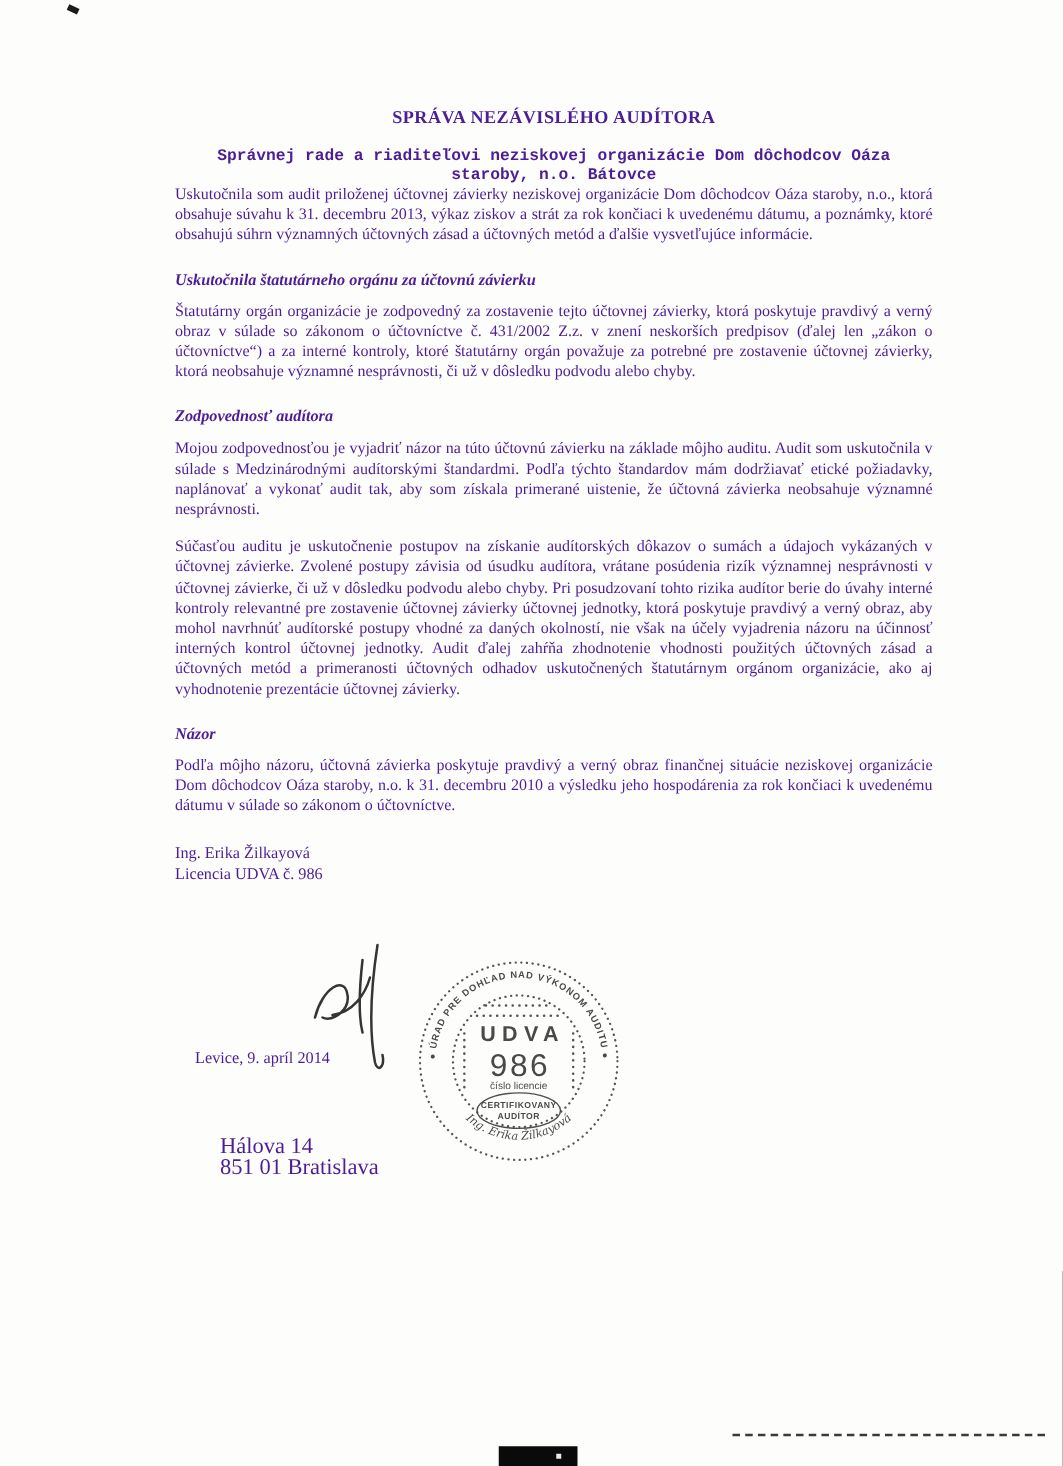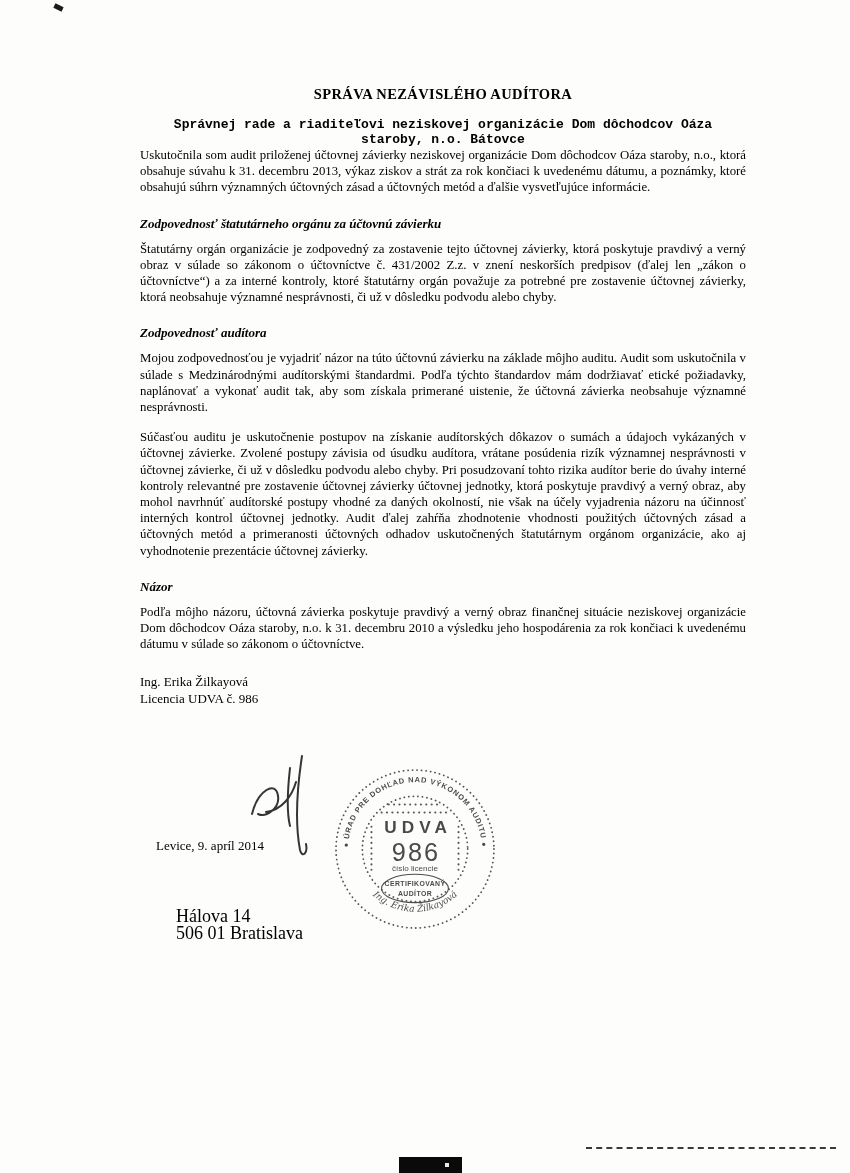--- a/index.html
+++ b/index.html
@@ -1,19 +1,19 @@
 <!DOCTYPE html>
 <html><head>
 <meta charset="utf-8">
 <style>
   html,body { margin:0; padding:0; background:#888; }
   .page {
     position:relative; width:850px; height:1173px; margin:0 auto;
     background:#fdfdfb; overflow:hidden;
-    font-family:"Liberation Serif", serif; color:#000000;
+    font-family:"Liberation Serif", serif; color:#4c1d95;
   }
   .content { position:absolute; left:140px; top:86px; width:606px; }
   .title {
     margin:0; text-align:center; font-size:14.5px; font-weight:bold;
     letter-spacing:0.4px;
   }
   .addressee {
     margin:14px 0 0 0; text-align:center; font-size:13px; font-weight:bold;font-family:Liberation Mono, monospace;
   }
   .body {
@@ -55,41 +55,41 @@
 <body>
 
 <div class="page">
 
   <div class="content">
     <h1 class="title">SPRÁVA NEZÁVISLÉHO AUDÍTORA</h1>
     <h2 class="addressee">Správnej rade a riaditeľovi neziskovej organizácie Dom dôchodcov Oáza staroby, n.o. Bátovce</h2>
 
     <p class="body intro">Uskutočnila som audit priloženej účtovnej závierky neziskovej organizácie Dom dôchodcov Oáza staroby, n.o., ktorá obsahuje súvahu k 31. decembru 2013, výkaz ziskov a strát za rok končiaci k uvedenému dátumu, a poznámky, ktoré obsahujú súhrn významných účtovných zásad a účtovných metód a ďalšie vysvetľujúce informácie.</p>
 
-    <h3 class="sec">Zodpovednosť štatutárneho orgánu za účtovnú závierku</h3>
+    <h3 class="sec">Uskutočnila štatutárneho orgánu za účtovnú závierku</h3>
     <p class="body">Štatutárny orgán organizácie je zodpovedný za zostavenie tejto účtovnej závierky, ktorá poskytuje pravdivý a verný obraz v súlade so zákonom o účtovníctve č. 431/2002 Z.z. v znení neskorších predpisov (ďalej len „zákon o účtovníctve“) a za interné kontroly, ktoré štatutárny orgán považuje za potrebné pre zostavenie účtovnej závierky, ktorá neobsahuje významné nesprávnosti, či už v dôsledku podvodu alebo chyby.</p>
 
     <h3 class="sec">Zodpovednosť audítora</h3>
     <p class="body">Mojou zodpovednosťou je vyjadriť názor na túto účtovnú závierku na základe môjho auditu. Audit som uskutočnila v súlade s Medzinárodnými audítorskými štandardmi. Podľa týchto štandardov mám dodržiavať etické požiadavky, naplánovať a vykonať audit tak, aby som získala primerané uistenie, že účtovná závierka neobsahuje významné nesprávnosti.</p>
     <p class="body">Súčasťou auditu je uskutočnenie postupov na získanie audítorských dôkazov o sumách a údajoch vykázaných v účtovnej závierke. Zvolené postupy závisia od úsudku audítora, vrátane posúdenia rizík významnej nesprávnosti v účtovnej závierke, či už v dôsledku podvodu alebo chyby. Pri posudzovaní tohto rizika audítor berie do úvahy interné kontroly relevantné pre zostavenie účtovnej závierky účtovnej jednotky, ktorá poskytuje pravdivý a verný obraz, aby mohol navrhnúť audítorské postupy vhodné za daných okolností, nie však na účely vyjadrenia názoru na účinnosť interných kontrol účtovnej jednotky. Audit ďalej zahŕňa zhodnotenie vhodnosti použitých účtovných zásad a účtovných metód a primeranosti účtovných odhadov uskutočnených štatutárnym orgánom organizácie, ako aj vyhodnotenie prezentácie účtovnej závierky.</p>
 
     <h3 class="sec">Názor</h3>
     <p class="body">Podľa môjho názoru, účtovná závierka poskytuje pravdivý a verný obraz finančnej situácie neziskovej organizácie Dom dôchodcov Oáza staroby, n.o. k 31. decembru 2010 a výsledku jeho hospodárenia za rok končiaci k uvedenému dátumu v súlade so zákonom o účtovníctve.</p>
 
     <div class="sigblock">
       <div>Ing. Erika Žilkayová</div>
       <div>Licencia UDVA č. 986</div>
     </div>
   </div>
 
   <div class="place-date">Levice, 9. apríl 2014</div>
 
   <div class="address">
     <div>Hálova 14</div>
-    <div>506 01 Bratislava</div>
+    <div>851 01 Bratislava</div>
   </div>
 
   <svg class="scribble" width="100" height="110" viewBox="0 0 100 110" aria-hidden="true">
     <path d="M14,62 C20,38 38,28 40,44 C42,56 28,66 20,62 M28,60 C44,58 54,44 58,30 M52,16 C50,34 48,58 52,74 M64,4 C60,30 56,66 62,98 C64,106 70,102 68,92"></path>
   </svg>
 
   <svg class="stamp" width="162" height="162" viewBox="0 0 160 160" aria-hidden="true">
     <circle class="dotcircle" cx="80" cy="80" r="78"></circle>
     <circle class="dotcircle" cx="80" cy="80" r="52"></circle>
 

